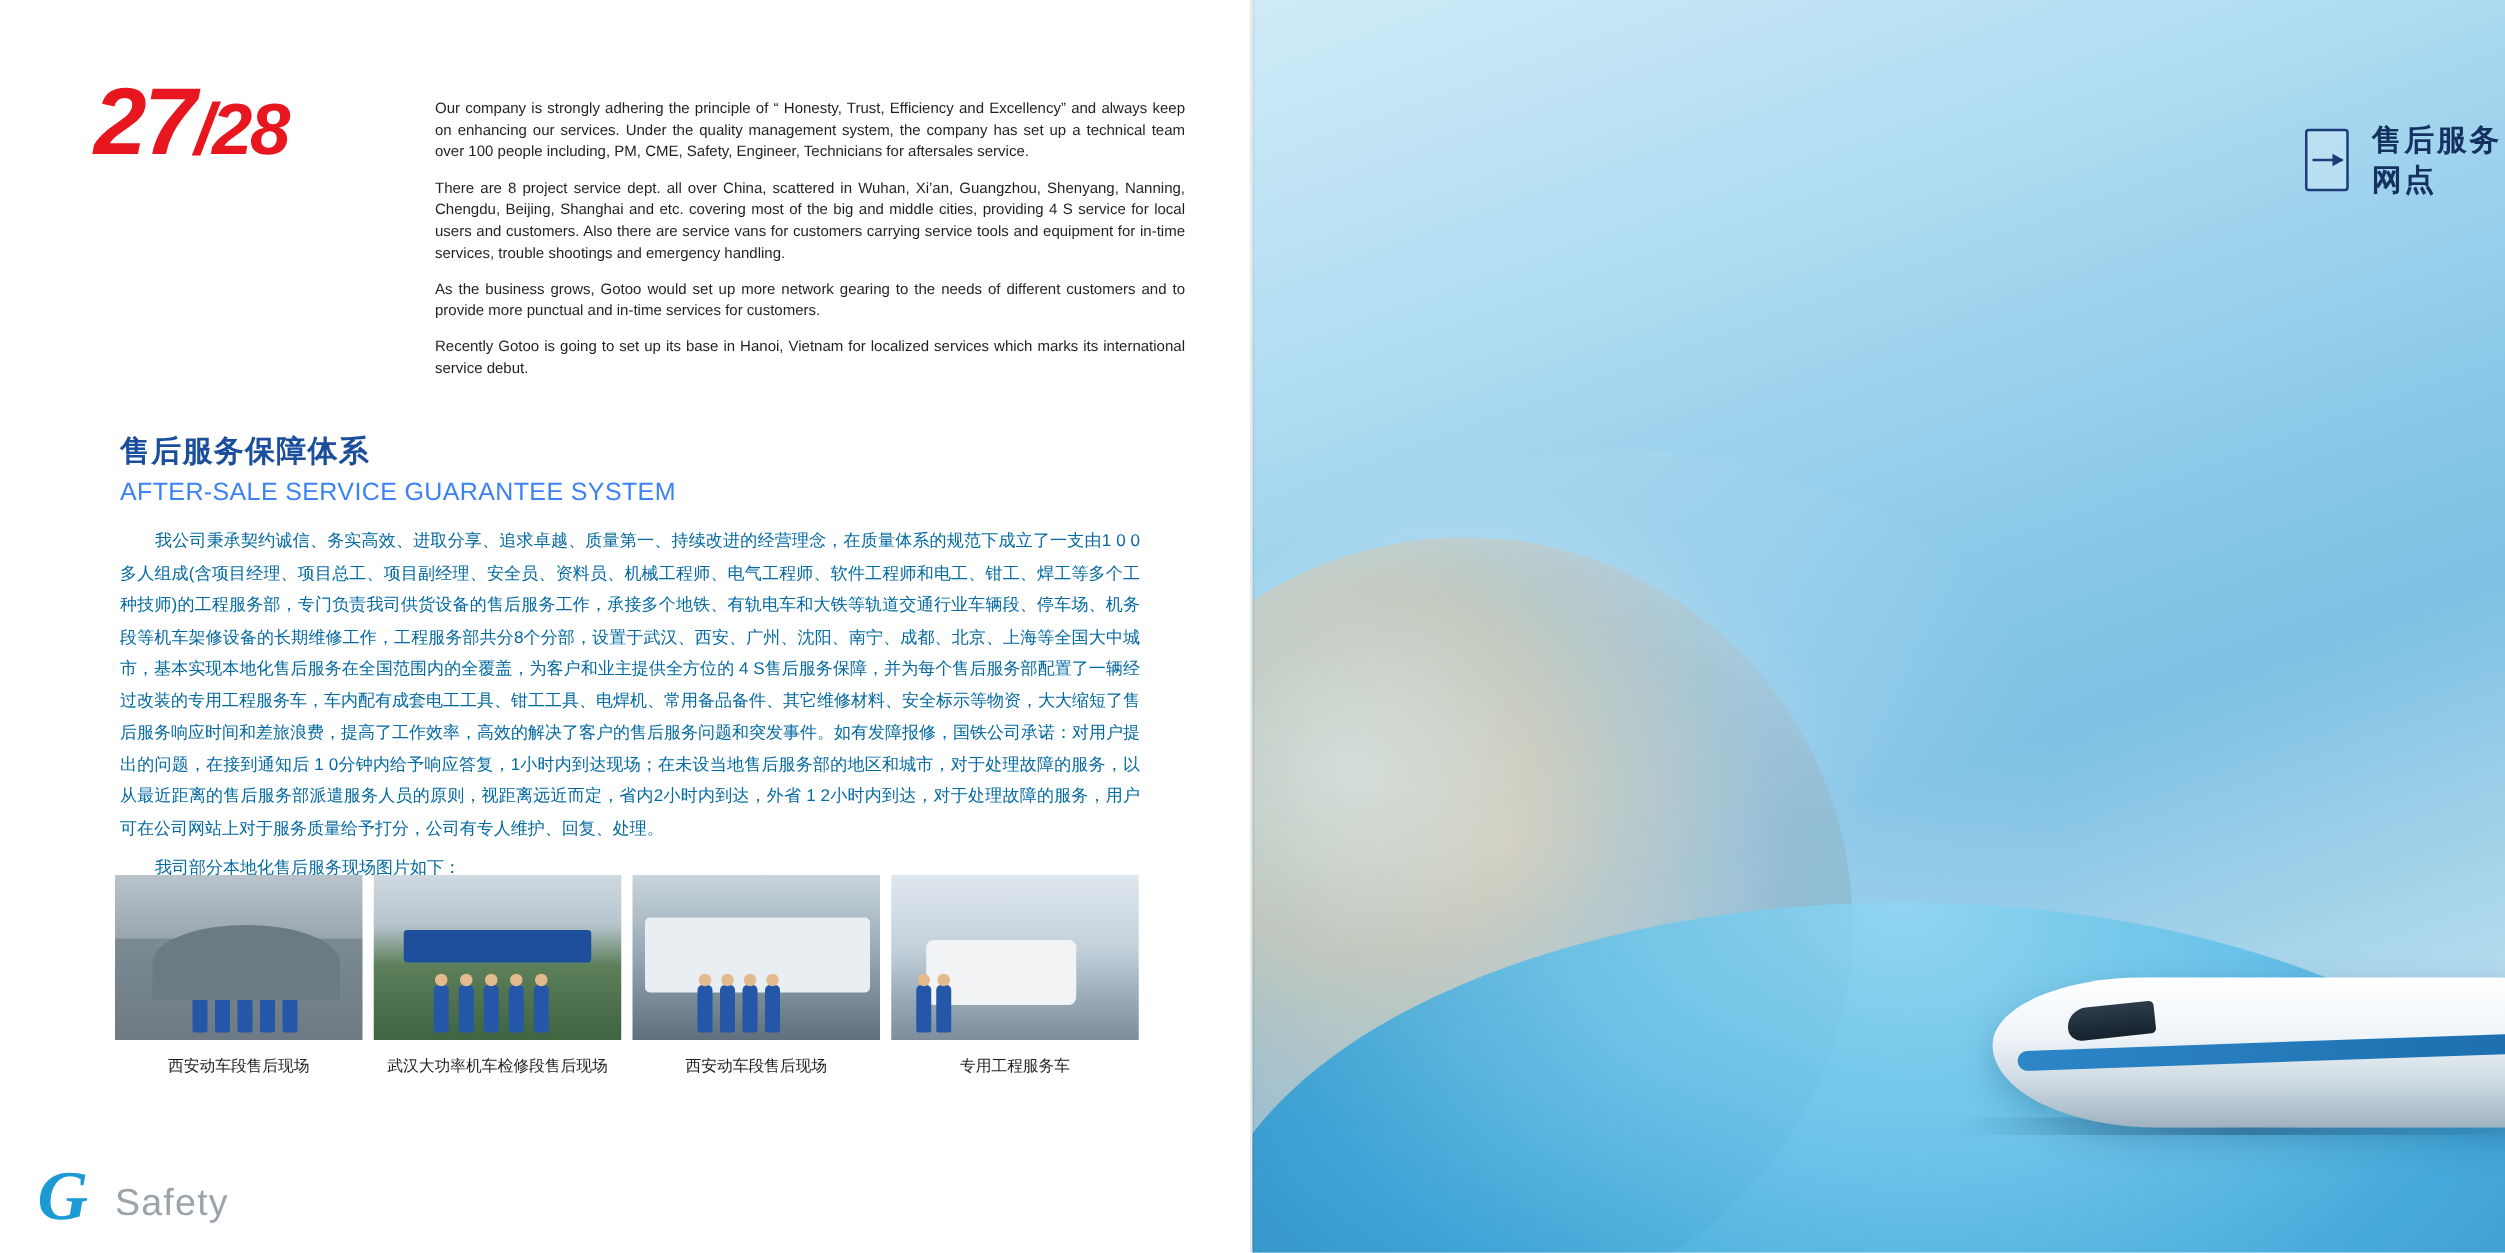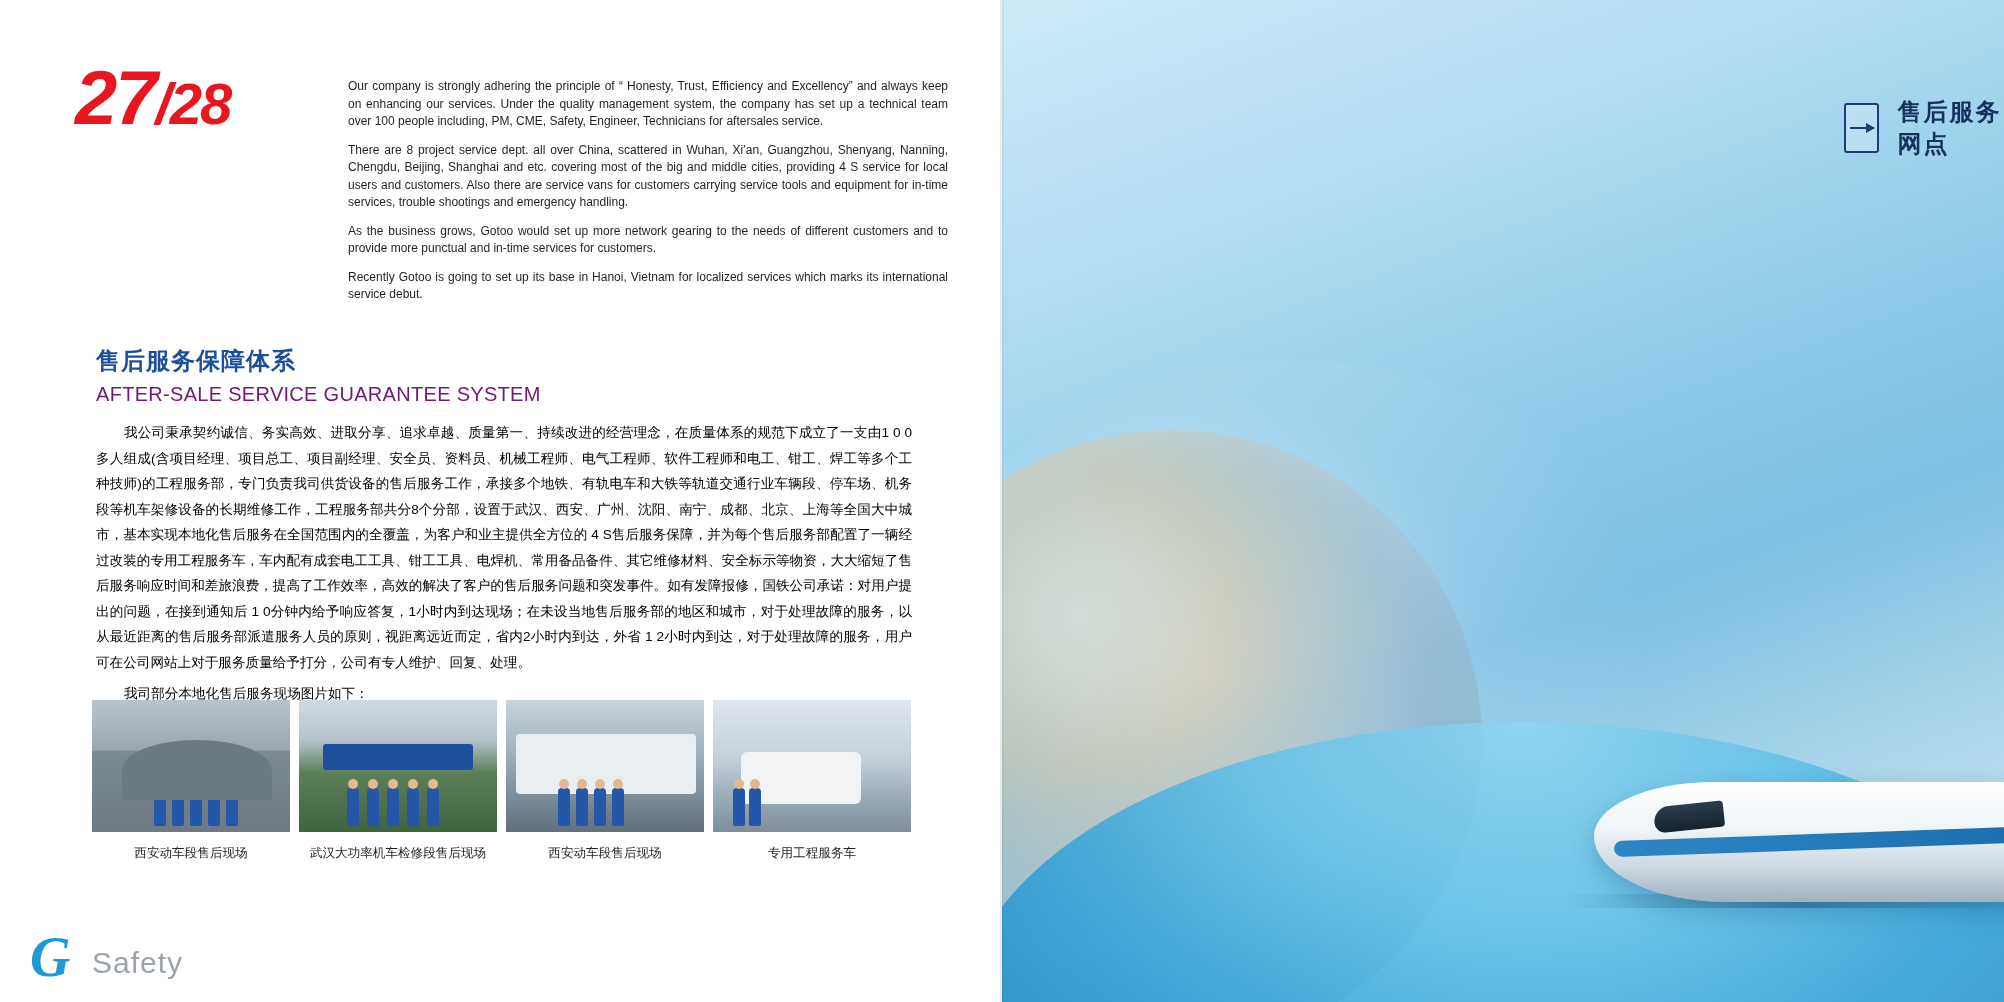--- a/index.html
+++ b/index.html
@@ -35,26 +35,26 @@
   }
   .intro p{margin:0 0 11px 0;}
 
   .heading-cn{
     position:absolute;left:96px;top:345px;
     font-size:24px;font-weight:bold;color:#1b4f9c;
     letter-spacing:1px;
   }
   .heading-en{
     position:absolute;left:96px;top:383px;
-    font-size:20px;color:#701a75;letter-spacing:.3px;
+    font-size:20px;color:#3b82f6;letter-spacing:.3px;
   }
 
   .body-cn{
     position:absolute;left:96px;top:420px;width:816px;
-    font-size:13.6px;line-height:25.5px;color:#000000;
+    font-size:13.6px;line-height:25.5px;color:#0369a1;
     text-align:justify;
   }
   .body-cn p{margin:0;text-indent:28px;}
   .body-cn p + p{margin-top:6px;}
 
   .photos{
     position:absolute;left:92px;top:700px;width:820px;height:100px;
   }
   .photo-row{display:flex;gap:9px;}
   .photo{

